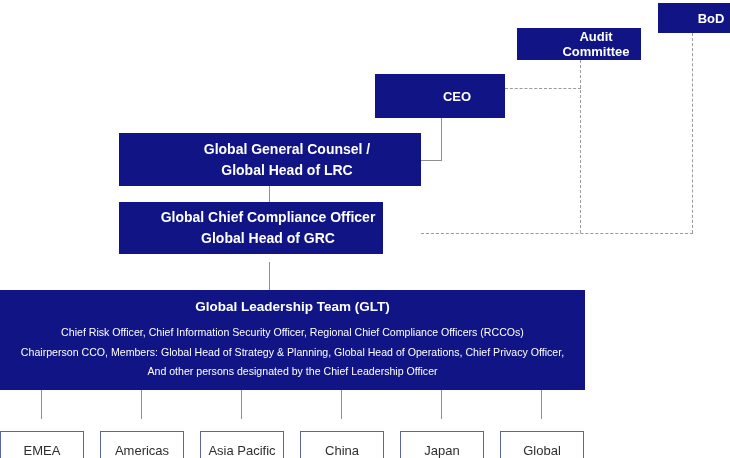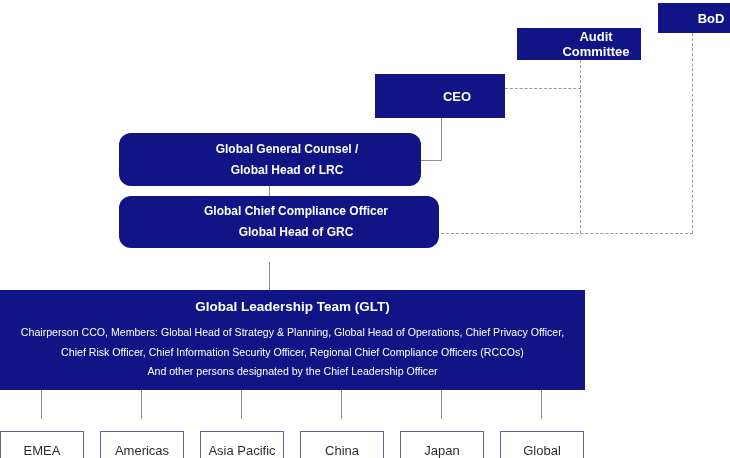--- a/index.html
+++ b/index.html
@@ -16,21 +16,21 @@
     font-family:"Liberation Sans","DejaVu Sans",sans-serif;
     background:#ffffff;
   }
   .navybox{
     position:absolute;background:var(--navy);color:var(--white);
     display:flex;flex-direction:column;justify-content:center;align-items:center;
     text-align:center;font-weight:bold;box-sizing:border-box;padding-left:34px;
   }
   .navybox .lbl{display:block;}
   .sz13{font-size:13px;}
-  .sz125{font-size:12px;line-height:21px;border-radius:12px;}
+  .sz125{font-size:14px;line-height:21px;}
   .glt{
     position:absolute;background:var(--navy);color:var(--white);
     text-align:center;box-sizing:border-box;padding-top:9px;
   }
   .glt .title{font-size:13.5px;font-weight:bold;margin-bottom:9px;}
   .glt .body{font-size:10.6px;line-height:19.5px;font-weight:normal;}
   .region{
     position:absolute;background:var(--white);border:1px solid var(--region_border);
     color:var(--region_text);font-size:13px;
     display:flex;justify-content:center;align-items:center;text-align:center;
@@ -74,29 +74,29 @@
 
   <div class="navybox sz13" style="left:375px;top:74px;width:130px;height:44px">
     <span class="lbl">CEO</span>
   </div>
 
   <div class="navybox sz125" style="left:119px;top:133px;width:302px;height:53px">
     <span class="lbl">Global General Counsel /</span>
     <span class="lbl">Global Head of LRC</span>
   </div>
 
-  <div class="navybox sz125" style="left:119px;top:196px;width:320px;height:52px">
+  <div class="navybox sz125" style="left:119px;top:202px;width:264px;height:52px">
     <span class="lbl">Global Chief Compliance Officer</span>
     <span class="lbl">Global Head of GRC</span>
   </div>
 
   <div class="glt" style="left:0px;top:290px;width:585px;height:100px">
     <div class="title">Global Leadership Team (GLT)</div>
+    <div class="body">Chief Risk Officer, Chief Information Security Officer, Regional Chief Compliance Officers (RCCOs)</div>
     <div class="body">Chairperson CCO, Members: Global Head of Strategy &amp; Planning, Global Head of Operations, Chief Privacy Officer,</div>
-    <div class="body">Chief Risk Officer, Chief Information Security Officer, Regional Chief Compliance Officers (RCCOs)</div>
     <div class="body">And other persons designated by the Chief Leadership Officer</div>
   </div>
 
   <div class="region" style="left:0px">
     <span>EMEA</span>
   </div>
   <div class="region" style="left:100px">
     <span>Americas</span>
   </div>
   <div class="region" style="left:200px">

